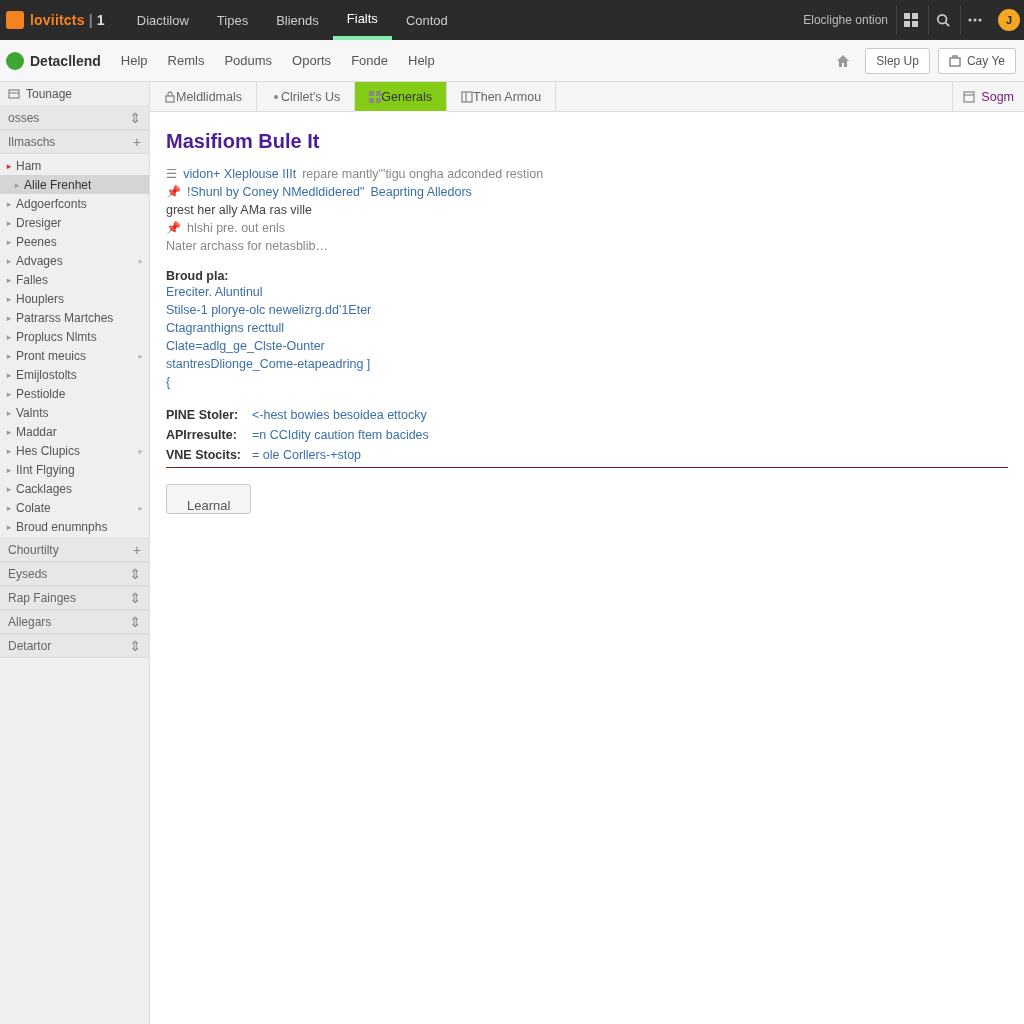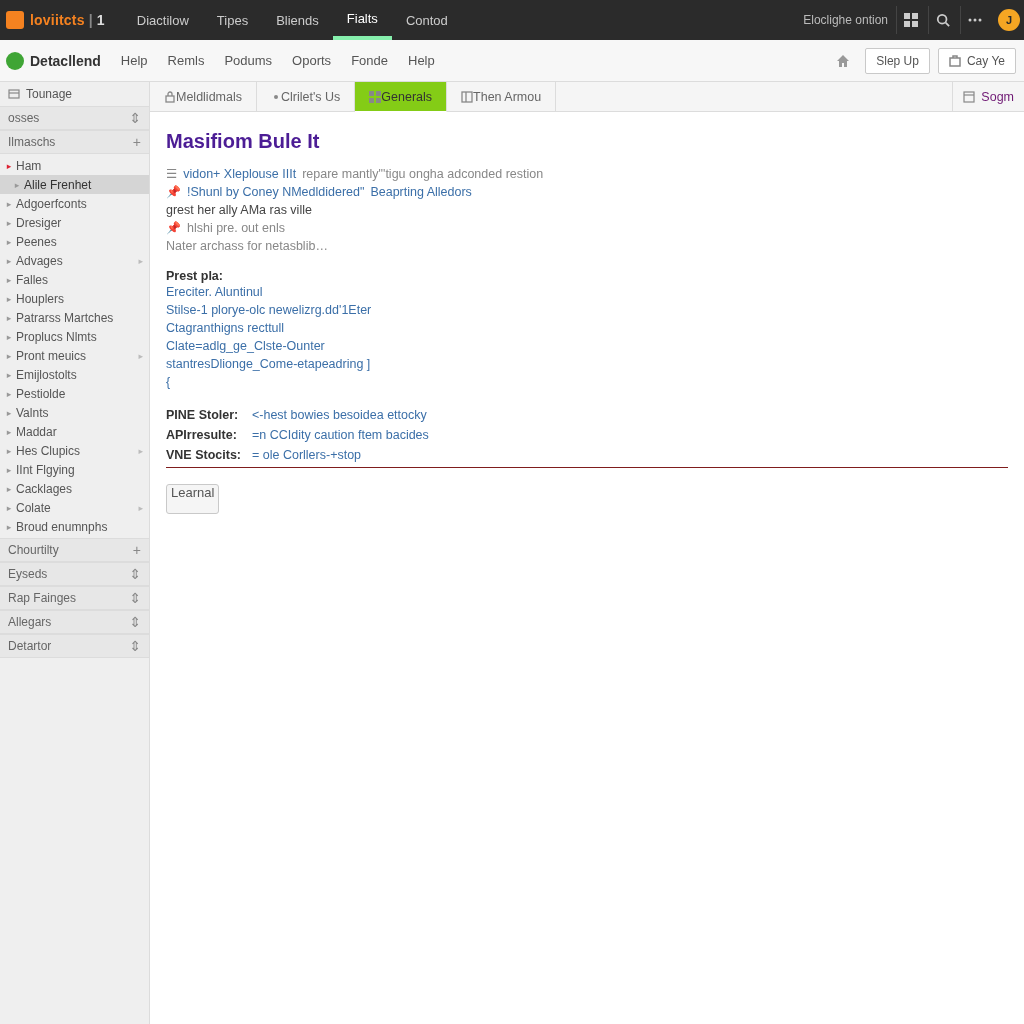--- a/index.html
+++ b/index.html
@@ -66,21 +66,21 @@
   .block { margin-top: 14px; }
   .block b { color: #333; }
   .block .lk { color: #3b6fa8; display: block; line-height: 18px; cursor: pointer; }
 
   .kv { margin-top: 14px; border-bottom: 1px solid #7f1d1d; padding-bottom: 2px; }
   .kv .row { display: flex; line-height: 20px; }
   .kv .k { width: 86px; color: #333; font-weight: 600; }
   .kv .v { color: #3b6fa8; cursor: pointer; }
 
   .actions { margin-top: 16px; }
-  .actions .btn { display: inline-flex; align-items: flex-start; height: 30px; padding: 0 4px; border: 1px solid #c9c9c9; border-radius: 3px; background: #f5f5f5; color: #555; font-size: 13px; cursor: pointer; }
+  .actions .btn { display: inline-flex; align-items: flex-end; height: 30px; padding: 0 20px; border: 1px solid #c9c9c9; border-radius: 3px; background: #f5f5f5; color: #555; font-size: 13px; cursor: pointer; }
 
   svg { display: block; }
 </style>
 </head>
 <body>
 
 <div class="topbar">
   <div class="brand">
     <span class="logo"></span>
     <span>loviitcts</span>
@@ -372,21 +372,21 @@
           <div class="sumline">
             <span class="pin">📌</span>
             <span class="mut">hlshi pre. out enls</span>
           </div>
           <div class="sumline">
             <span class="mut">Nater archass for netasblib…</span>
           </div>
         </div>
 
       <div class="block">
-        <b>Prest pla:</b>
+        <b>Broud pla:</b>
         <div id="prest">
             <span class="lk">Ereciter. Aluntinul</span>
             <span class="lk">Stilse-1 plorye-olc newelizrg.dd'1Eter</span>
             <span class="lk">Ctagranthigns recttull</span>
             <span class="lk">Clate=adlg_ge_Clste-Ounter</span>
             <span class="lk">stantresDlionge_Come-etapeadring ]</span>
             <span class="lk">{</span>
           </div>
       </div>
 

